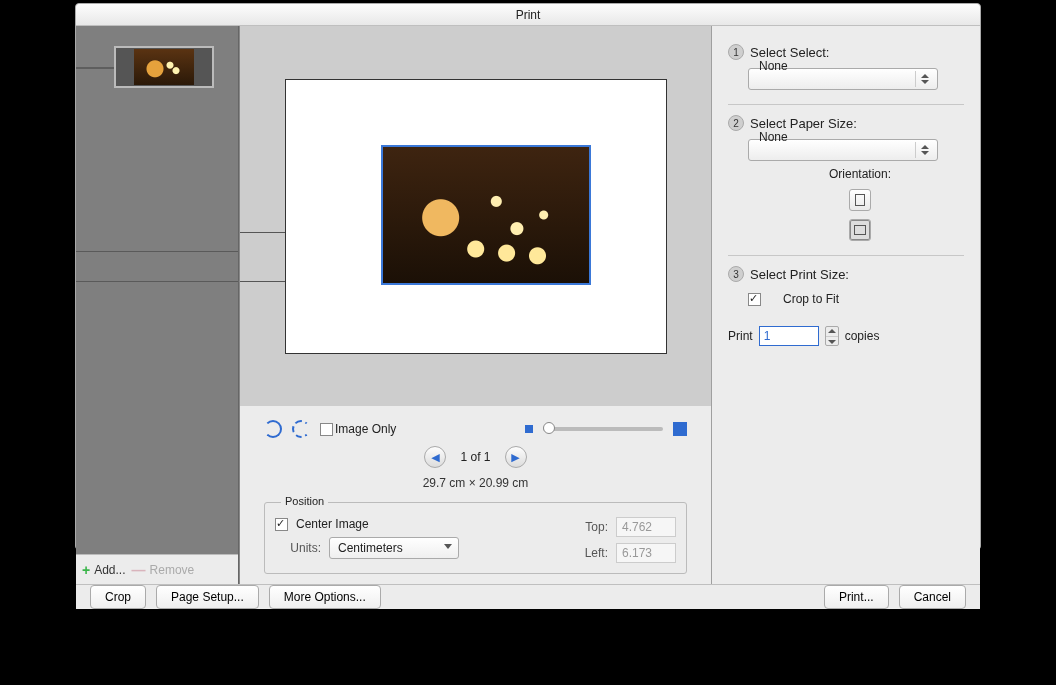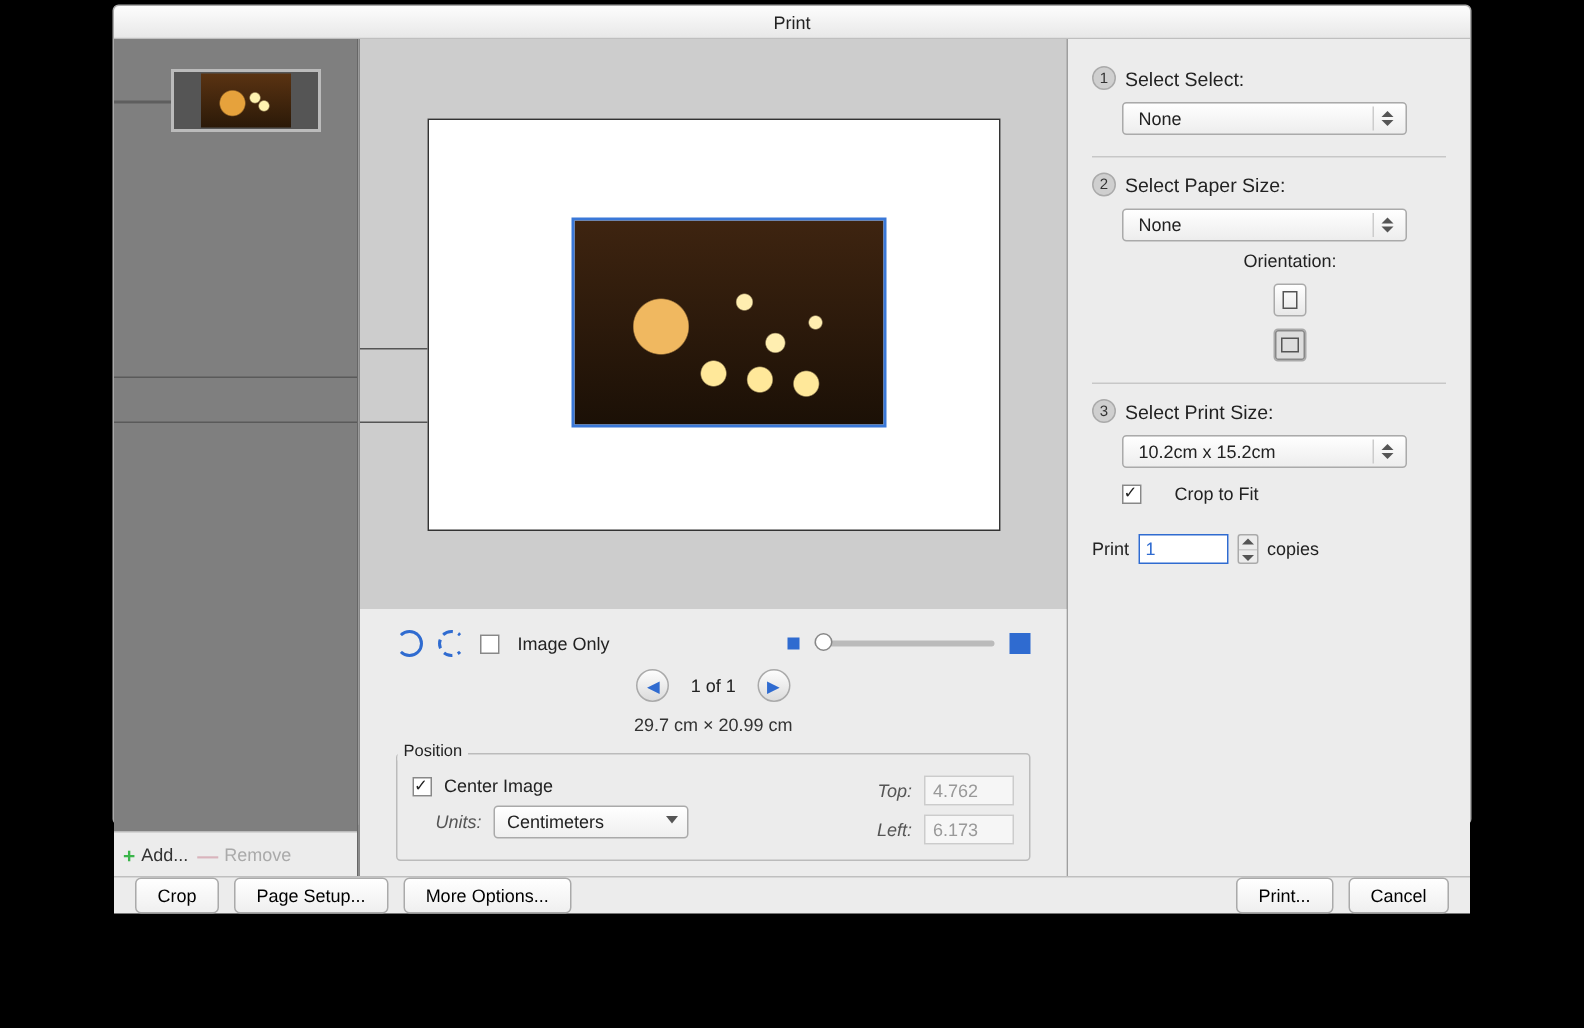--- a/index.html
+++ b/index.html
@@ -107,25 +107,25 @@
     display: flex; align-items: center; justify-content: center; font-size: 11px; color: #2f6bd0;
     cursor: pointer;
   }
   .dims-row { text-align: center; color: #333; }
 
   .pos-group {
     border: 1px solid #bbb; border-radius: 3px; padding: 8px 10px 10px 10px;
     margin-top: 4px; position: relative;
   }
   .pos-group .legend {
-    position: absolute; top: -8px; left: 0; background: #ececec;
+    position: absolute; top: -8px; left: 16px; background: #ececec;
     padding: 0 4px; font-size: 11px; text-align: center;
   }
   .pos-row { display: flex; align-items: center; gap: 8px; margin-top: 6px; }
-  .pos-row label { width: 46px; text-align: right; color: #555; font-style: italic; }
+  .pos-row label { width: 46px; text-align: right; color: #555; }
   .select {
     height: 22px; border: 1px solid #aaa; border-radius: 3px;
     background: linear-gradient(#ffffff,#efefef);
     display: inline-flex; align-items: center; padding: 0 20px 0 8px;
     font-size: 12px; position: relative; cursor: pointer; min-width: 130px;
   }
   .select::after {
     content: ""; position: absolute; right: 6px; top: 6px;
     width: 0; height: 0; border-left: 4px solid transparent;
     border-right: 4px solid transparent; border-top: 5px solid #555;
@@ -138,22 +138,22 @@
     width: 268px; background: #ececec; padding: 18px 16px; font-size: 12px; color: #222;
   }
   .step { margin-bottom: 14px; }
   .step-hdr { display: flex; align-items: center; gap: 6px; font-size: 13px; margin-bottom: 8px; }
   .step-num {
     width: 16px; height: 16px; border-radius: 50%; background: #cfcfcf; border:1px solid #aaa;
     font-size: 10px; display: flex; align-items: center; justify-content: center; color: #333;
   }
   .big-select {
     width: 190px; height: 22px; border: 1px solid #aaa; border-radius: 3px;
-    background: linear-gradient(#ffffff,#ededed); display: flex; align-items: center;
-    padding: 0 20px 0 10px; position: relative; cursor: pointer; margin-left: 20px;
+    background: linear-gradient(#ffffff,#ededed); display: flex; align-items: flex-end;
+    padding: 0 20px 16px 10px; position: relative; cursor: pointer; margin-left: 20px;
   }
   .big-select .arrows {
     position: absolute; right: 4px; top: 2px; bottom: 2px; width: 18px;
     display: flex; flex-direction: column; align-items: center; justify-content: center;
     border-left: 1px solid #ccc;
   }
   .tri-up { width:0;height:0;border-left:4px solid transparent;border-right:4px solid transparent;border-bottom:4px solid #555; }
   .tri-dn { width:0;height:0;border-left:4px solid transparent;border-right:4px solid transparent;border-top:4px solid #555; margin-top:2px;}
   .hr { height:1px; background:#c7c7c7; margin: 10px 0; }
   .orient-row { display:flex; align-items:center; gap:8px; margin-left:28px; margin-top:6px;flex-direction:column; }
@@ -225,21 +225,21 @@
         <div class="paper">
           <div class="img-on-paper"></div>
         </div>
       </div>
 
       <div class="controls">
 
         <div class="ctrl-row1">
           <span class="rot-btn"></span>
           <span class="rot-btn cw"></span>
-          <span style="display:flex;align-items:center;gap:12px;">
+          <span style="display:flex;align-items:center;gap:2px;">
             <span class="chk"></span>
             <span>Image Only</span>
           </span>
           <span style="flex:1"></span>
           <span class="zoom-small"></span>
           <span class="slider">
             <span class="knob"></span>
           </span>
           <span class="zoom-large"></span>
         </div>
@@ -325,27 +325,20 @@
             <span class="orient-glyph land"></span>
           </span>
         </div>
       </div>
       <div class="hr"></div>
 
       <div class="step">
         <div class="step-hdr">
           <span class="step-num">3</span>
           <span>Select Print Size:</span>
-        </div>
-        <div class="big-select">
-          <span>10.2cm x 15.2cm</span>
-          <span class="arrows">
-            <span class="tri-up"></span>
-              <span class="tri-dn"></span>
-          </span>
         </div>
         <div class="crop-row">
           <span class="chk checked"></span>
           <span>Crop to Fit</span>
         </div>
 
         <div class="copies-row">
           <span>Print</span>
           <input class="copies-input" value="1" style="">
           <span class="spinner">

